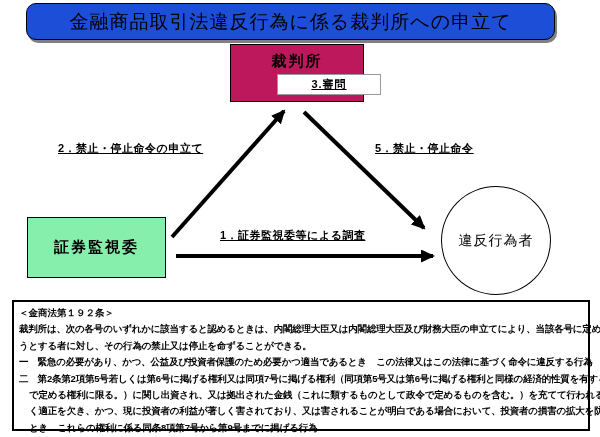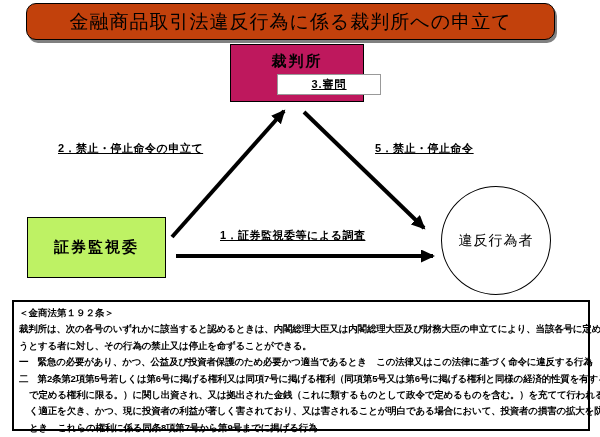--- a/index.html
+++ b/index.html
@@ -3,41 +3,41 @@
 <meta charset="utf-8">
 <style>
   html,body{margin:0;padding:0;background:#fff;}
   .canvas{
     position:relative;width:600px;height:437px;background:#fff;overflow:hidden;
     font-family:"Liberation Sans",sans-serif;color:#000;
   }
   
   .title-box{
     position:absolute;left:26px;top:3px;width:527px;height:35px;
-    border:1.5px solid #000;border-radius:10px;background:#c2410c;
+    border:1.5px solid #000;border-radius:10px;background:#1d4ed8;
     box-shadow:2px 3px 0 #808080;
     display:flex;align-items:center;justify-content:center;font-family:Liberation Serif, serif;
   }
   .title-box span{font-size:19px;letter-spacing:1px;font-weight:400;}
   
   .court-box{
     position:absolute;left:230px;top:44px;width:132px;height:56px;
     border:1.5px solid #000;background:#be185d;text-align:center;
   }
   .court-label{font-size:15px;font-weight:bold;margin-top:7px;letter-spacing:2px;}
   .hearing-box{
     position:absolute;left:14px;top:29px;width:102px;height:19px;
     border:1.5px solid #999;background:#fff;
     display:flex;align-items:center;justify-content:center;margin-left:32px;
   }
   .hearing-box span{font-size:11px;font-weight:bold;text-decoration:underline;letter-spacing:1px;}
   
   .commission-box{
     position:absolute;left:27px;top:217px;width:137px;height:59px;
-    border:1.5px solid #000;background:#bef264;
+    border:1.5px solid #000;background:#86efac;
     display:flex;align-items:center;justify-content:center;
   }
   .commission-box span{font-size:15px;font-weight:bold;letter-spacing:2px;}
   
   .violator-circle{
     position:absolute;left:441px;top:186px;width:108px;height:107px;
     border:1px solid #000;border-radius:50%;background:#fff;
     display:flex;align-items:center;justify-content:center;
   }
   .violator-circle span{font-size:14px;font-weight:normal;letter-spacing:1px;}

